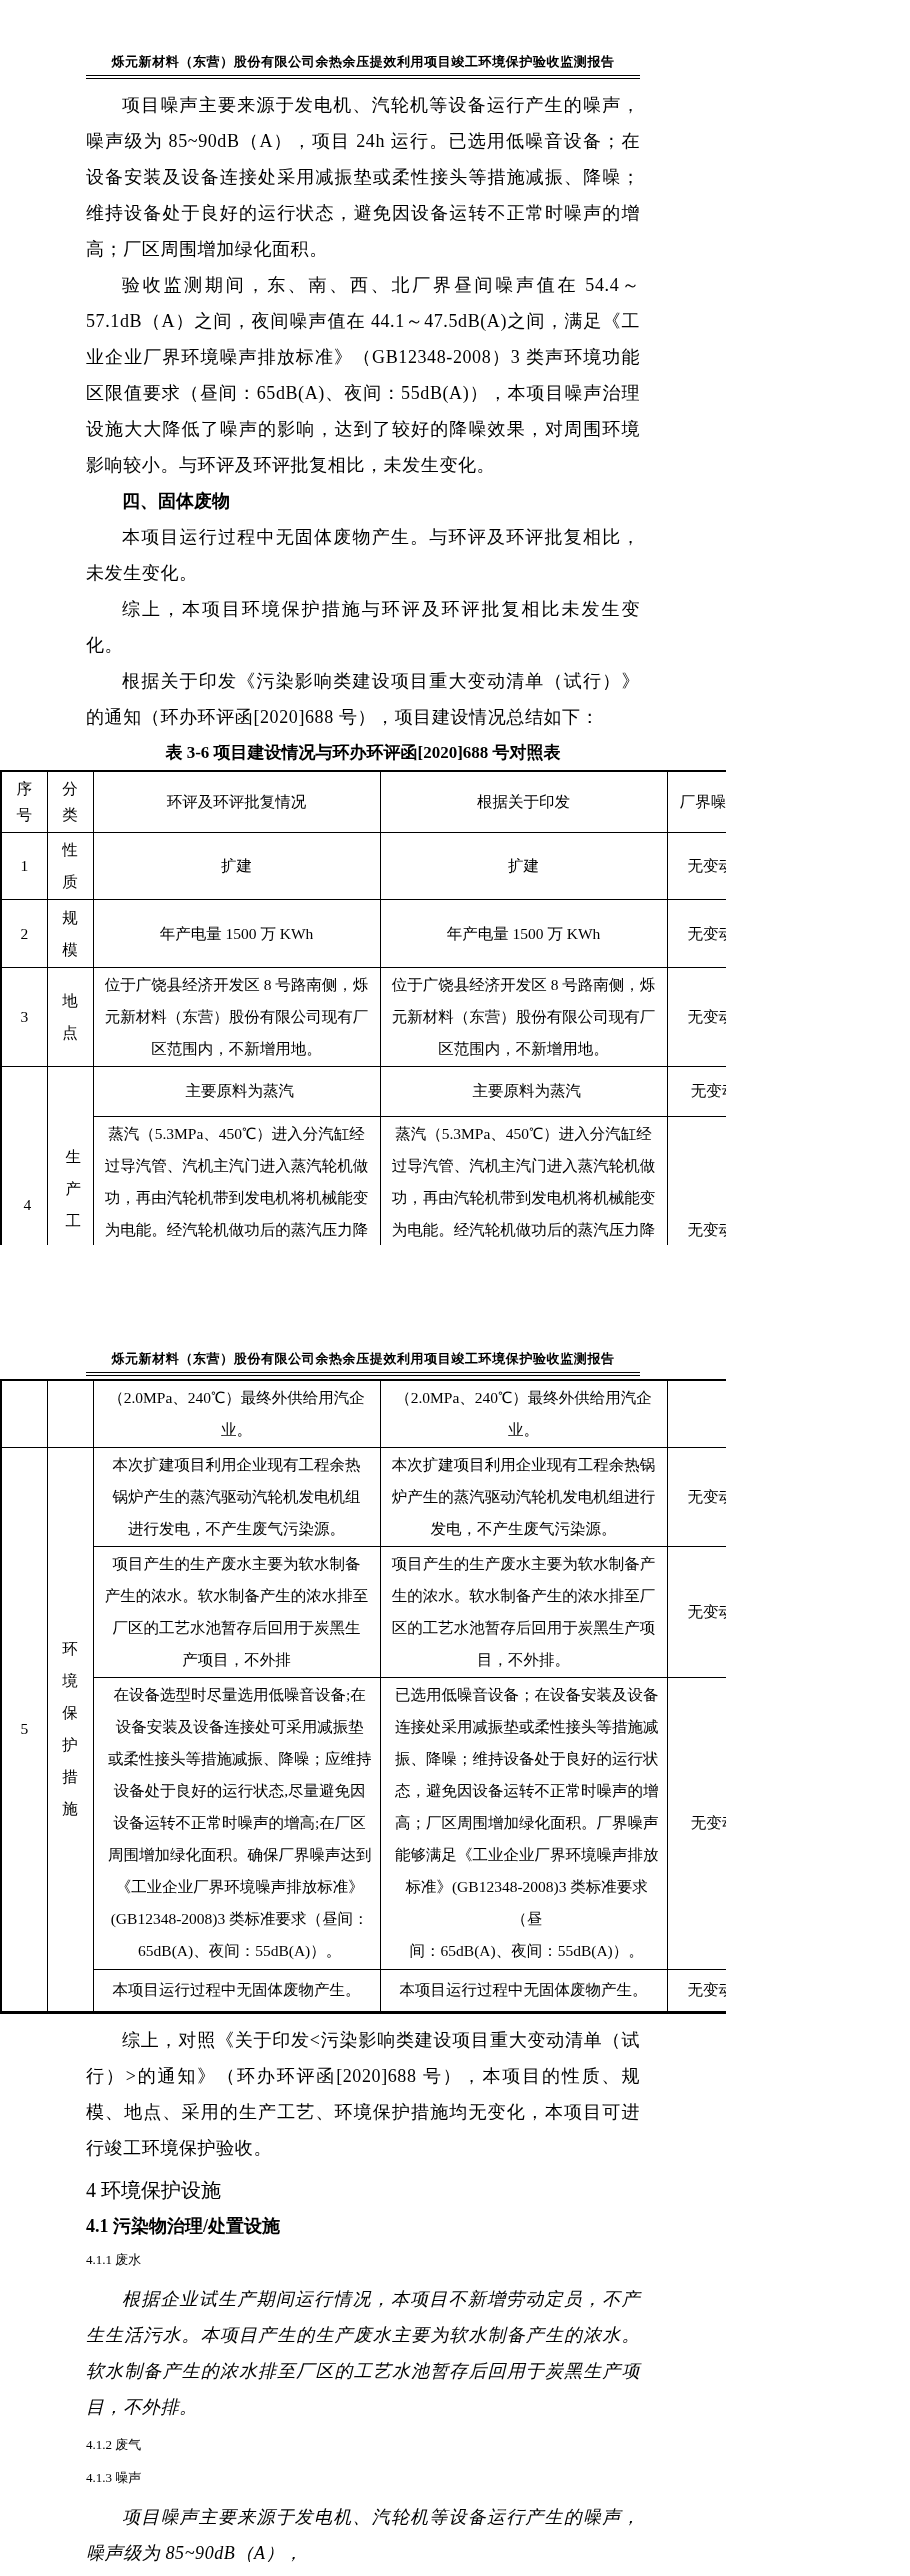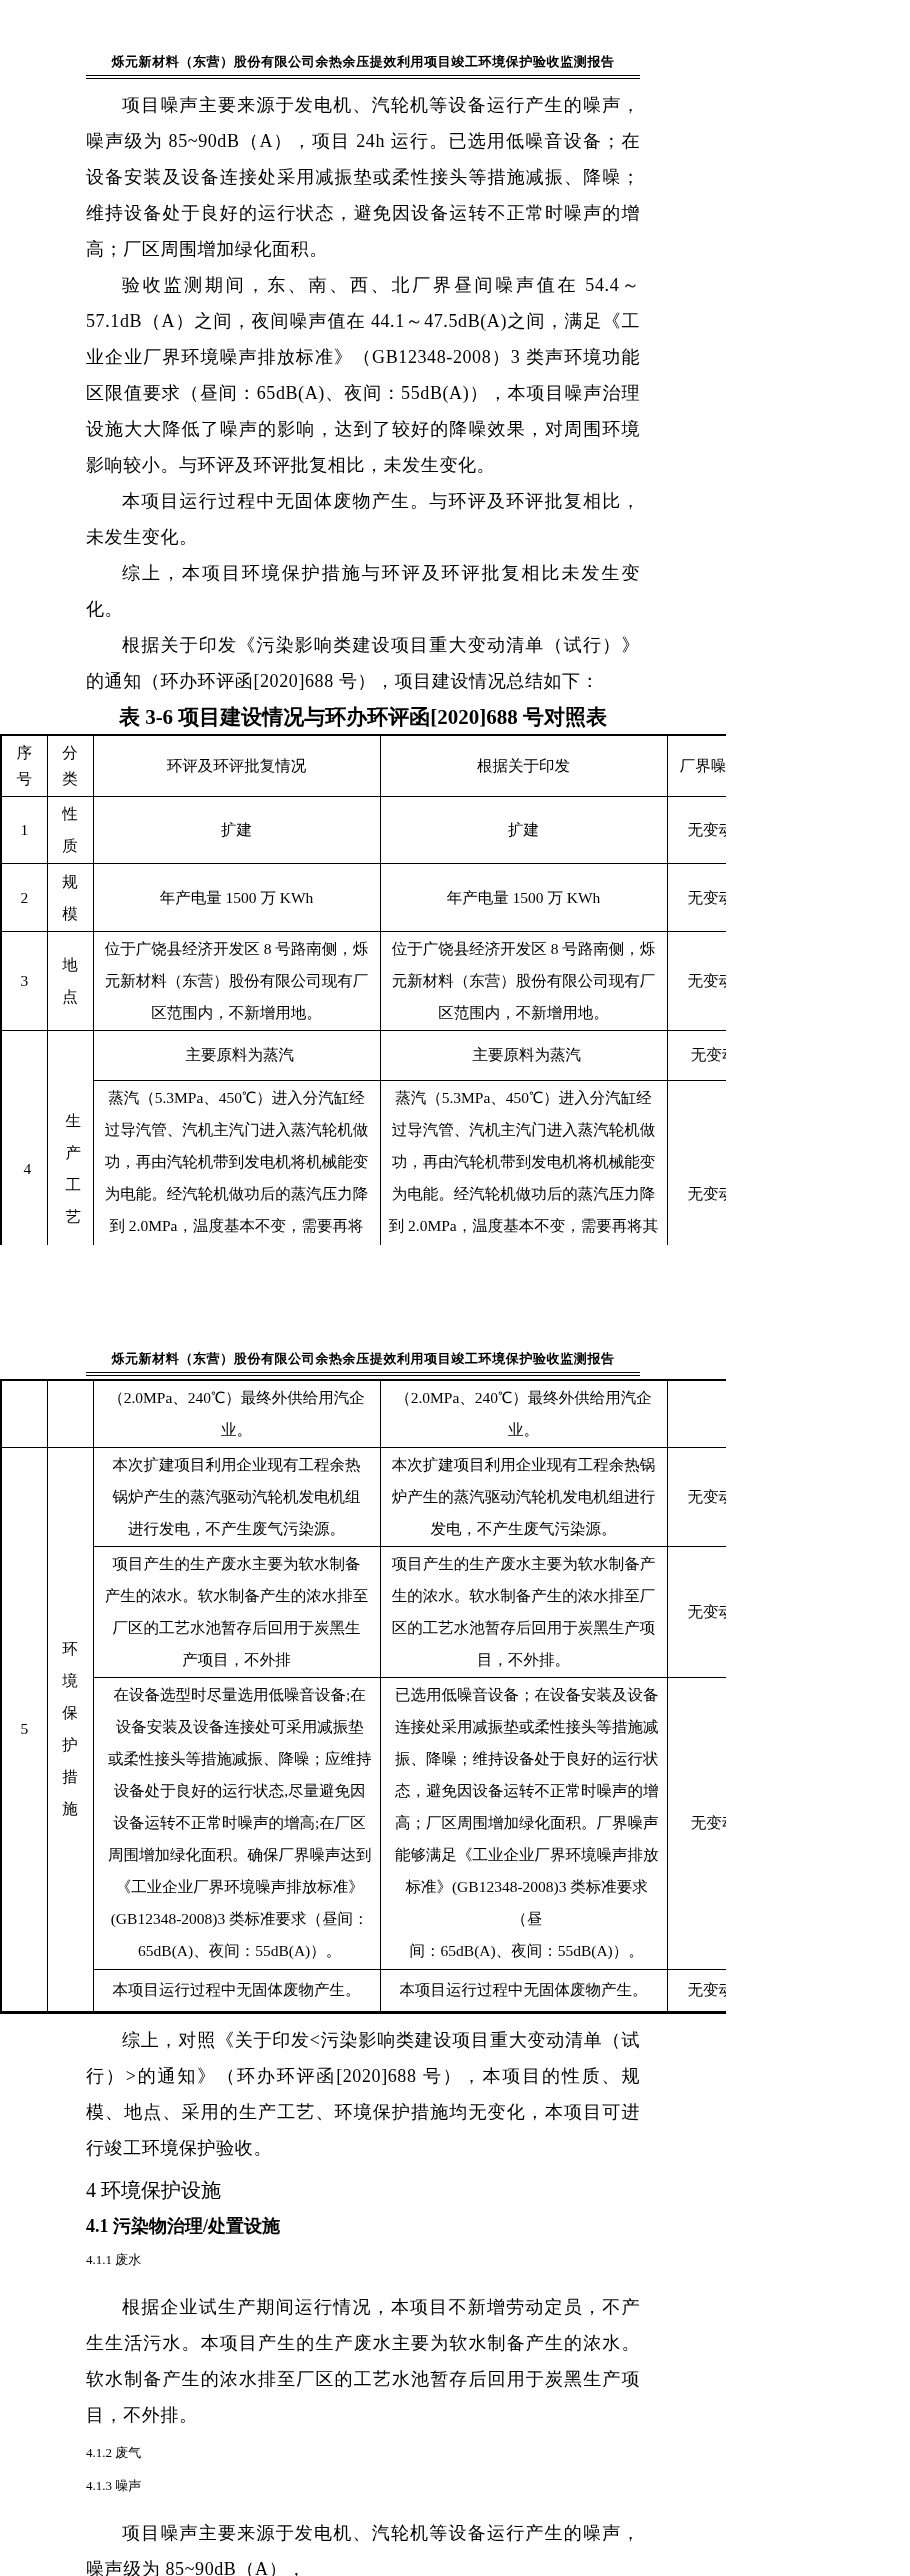--- a/index.html
+++ b/index.html
@@ -8,49 +8,50 @@
   #page-1{height:1245px;}
   #page-2{height:1331px;}
   .content{margin:0 86px;}
   .doc-header{text-align:center;font-weight:bold;font-size:13px;line-height:17px;letter-spacing:0.6px;}
   #page-1 .doc-header{padding-top:53px;}
   #page-2 .doc-header{padding-top:105px;}
   .rule{margin-top:5.2px;border-top:1.7px solid #000;border-bottom:1.7px solid #000;height:2.3px;}
   p.body{font-size:18px;line-height:36px;text-align:justify;text-indent:2em;margin:0;letter-spacing:0.6px;}
   p.first{margin-top:8px;}
   .h-inline{font-weight:bold;font-size:18px;line-height:36px;text-indent:2em;margin:0;}
-  .caption{font-weight:bold;font-size:21px;text-align:center;margin:5.7px 0 4.6px 0;line-height:24px;}
+  .caption{font-weight:bold;font-size:17px;text-align:center;margin:5.7px 0 4.6px 0;line-height:24px;}
   table.cmp{border-collapse:collapse;table-layout:fixed;width:754px;margin:0 auto;font-size:15.5px;}
   table.cmp td, table.cmp th{border:1.1px solid #000;text-align:center;vertical-align:middle;
       padding:1.1px 5.7px;line-height:32px;white-space:pre-line;font-weight:normal;overflow:hidden;}
   table.cmp th{line-height:26px;}
   #table-p1{border:2.3px solid #000;border-bottom-width:3.4px;}
   #table-p2{border:2.3px solid #000;border-top-width:2.3px;border-bottom-width:3.4px;margin-top:2.3px;}
   tr.head th{border-bottom-width:1.7px;}
   tr.rb3 td{border-bottom-width:1.7px;}
   tr.rb1 td{border-bottom-width:0.6px;padding-left:12px;}
   tr.h108{height:62px;} tr.h110{height:63px;} tr.h167{height:96px;}
   tr.h88{height:50px;}  tr.h384{height:220px;}
   tr.h165{height:95px;} tr.h220{height:126px;} tr.h492{height:282px;} tr.h75{height:43px;}
   .page-number{text-align:center;font-size:14px;margin-top:16px;}
   .h1{font-size:20px;font-weight:normal;line-height:30px;margin:9.2px 0 0 0;}
   .h2{font-size:18px;font-weight:bold;line-height:27.5px;margin:8px 0 0 0;}
   .h3{font-size:13px;font-weight:normal;line-height:26px;margin:6.9px 0 0 0;}
-  p.after-h{margin-top:16px;}
+  p.after-h{margin-top:8px;font-style:italic;}
 </style>
 </head>
 <body>
 
 <div class="page" id="page-1">
   <div class="doc-header">烁元新材料（东营）股份有限公司余热余压提效利用项目竣工环境保护验收监测报告</div>
   <div class="content">
     <div class="rule"></div>
 
     <p class="body first">项目噪声主要来源于发电机、汽轮机等设备运行产生的噪声，噪声级为 85~90dB（A），项目 24h 运行。已选用低噪音设备；在设备安装及设备连接处采用减振垫或柔性接头等措施减振、降噪；维持设备处于良好的运行状态，避免因设备运转不正常时噪声的增高；厂区周围增加绿化面积。</p>
     <p class="body">验收监测期间，东、南、西、北厂界昼间噪声值在 54.4～57.1dB（A）之间，夜间噪声值在 44.1～47.5dB(A)之间，满足《工业企业厂界环境噪声排放标准》（GB12348-2008）3 类声环境功能区限值要求（昼间：65dB(A)、夜间：55dB(A)），本项目噪声治理设施大大降低了噪声的影响，达到了较好的降噪效果，对周围环境影响较小。与环评及环评批复相比，未发生变化。</p>
+    <div class="h-inline">四、固体废物</div>
     <p class="body">本项目运行过程中无固体废物产生。与环评及环评批复相比，未发生变化。</p>
     <p class="body">综上，本项目环境保护措施与环评及环评批复相比未发生变化。</p>
     <p class="body">根据关于印发《污染影响类建设项目重大变动清单（试行）》的通知（环办环评函[2020]688 号），项目建设情况总结如下：</p>
 
     <div class="caption">表 3-6  项目建设情况与环办环评函[2020]688 号对照表</div>
   </div>
 
   <table class="cmp" id="table-p1">
     <colgroup>
         <col style="width:46px">

